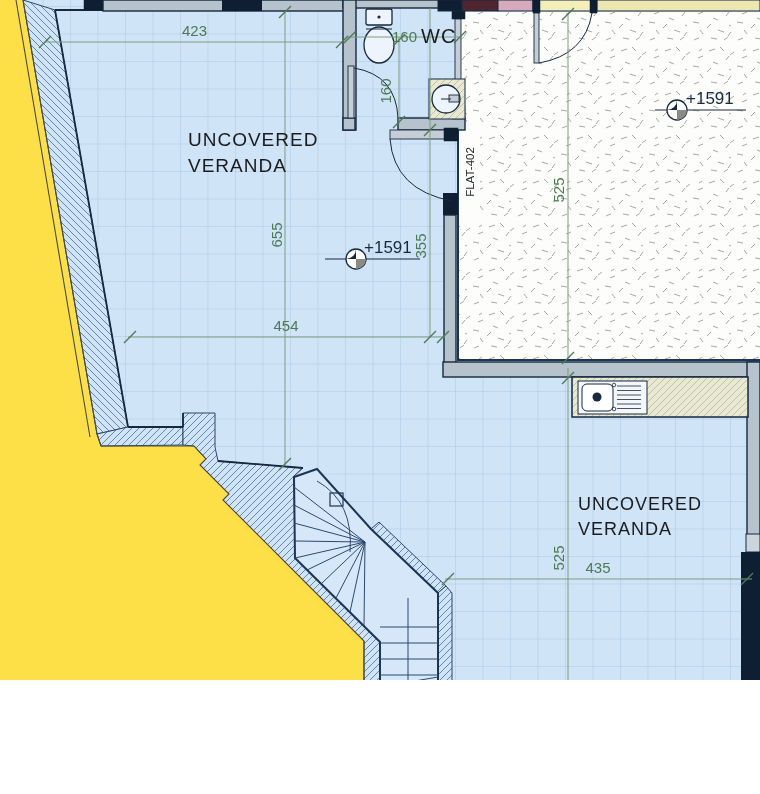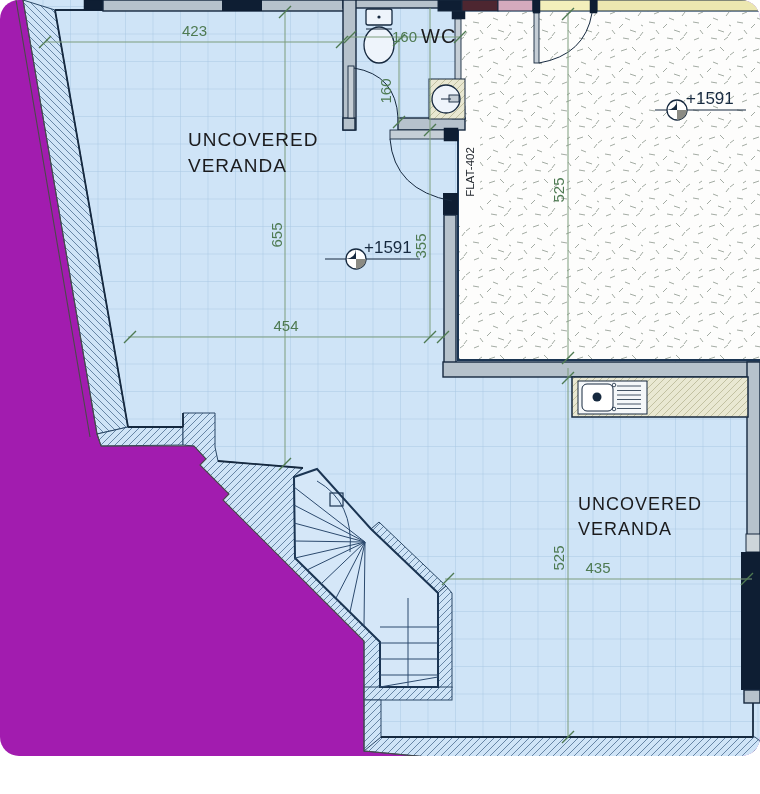--- a/index.html
+++ b/index.html
@@ -1,17 +1,17 @@
 <!DOCTYPE html>
 <html><head>
 <meta charset="utf-8">
 <style>
   html,body{margin:0;padding:0;background:#ffffff;}
-  .stage{width:760px;height:756px;position:relative;overflow:hidden;background:#a21caf;
-         font-family:"Liberation Sans",sans-serif;border-radius:19px;}
+  .stage{width:760px;height:680px;position:relative;overflow:hidden;background:#fde047;
+         font-family:"Liberation Sans",sans-serif;}
   .wall{fill:#b6c2cc;stroke:#16293f;stroke-width:1.4;}
   .navyfill{fill:#0e1e33;stroke:#0e1e33;stroke-width:0.5;}
   .fixture{fill:#eef4fb;stroke:#16293f;stroke-width:1.3;}
   .doorleaf{fill:#c5ced6;stroke:#16293f;stroke-width:0.9;}
   .arc{fill:none;stroke:#16293f;stroke-width:1;}
   .dimline{stroke:#7d9d7d;stroke-width:1;fill:none;}
   .tick{stroke:#4e7a52;stroke-width:1.4;}
   .dimtext{fill:#4e7a52;font-size:15px;}
   .lvltext{fill:#16293f;font-size:17px;}
   .lbl{fill:#1b1b1d;font-size:19px;letter-spacing:1px;}

